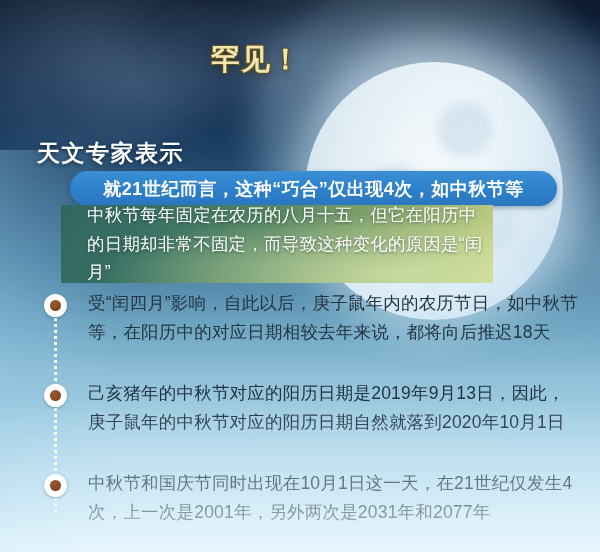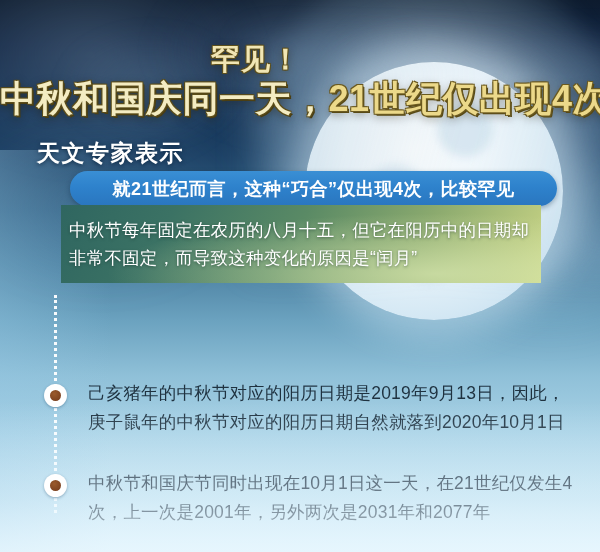--- a/index.html
+++ b/index.html
@@ -204,27 +204,27 @@
     font-weight: bold;
     color: #ffffff;
     letter-spacing: 0.5px;
     white-space: nowrap;
   }
 
   
   .green-panel {
     position: absolute;
     left: 61px; top: 205px;
-    width: 480px; height: 78px;
+    width: 432px; height: 78px;
     background:
       radial-gradient(ellipse at 78% 88%, rgba(214,230,175,0.75), rgba(214,230,175,0) 62%),
       linear-gradient(118deg, #2f6660 0%, #3b7264 22%, #5a8a65 48%, #8aa96e 72%, #b9c97f 92%, #cdd98a 100%);
     display: flex;
     align-items: center;
-    padding: 0 2px 0 8px;
+    padding: 0 2px 0 26px;
     box-sizing: border-box;
   }
   .green-panel-text {
     font-size: 17.5px;
     line-height: 1.62;
     color: #ffffff;
     text-shadow: 0 1px 3px rgba(20,45,40,0.55);
     letter-spacing: 0.2px;
   }
 
@@ -318,38 +318,39 @@
   <div class="moon-glow"></div>
   <div class="moon">
     <div class="moon-mottle"></div>
   </div>
   <div class="moon-veil"></div>
 
   <div class="left-haze"></div>
 
   <div class="title-block">
     <div class="kicker">罕见！</div>
-    <div class="headline">
-      <span class="seg-a">中秋和国庆同一天，</span><span class="seg-b">21世纪仅出现4次</span>
-    </div>
   </div>
 
   <div class="subheading">天文专家表示</div>
 
   <div class="pill">
-    <span class="pill-text">就21世纪而言，这种“巧合”仅出现4次，比较罕见</span>
+    <span class="pill-text">就21世纪而言，这种“巧合”仅出现4次，如中秋节等</span>
   </div>
 
   <div class="green-panel">
     <div class="green-panel-text">中秋节每年固定在农历的八月十五，但它在阳历中的日期却非常不固定，而导致这种变化的原因是“闰月”</div>
   </div>
 
   <div class="timeline">
     <div class="tl-line"></div>
 
+    <div class="tl-row r1">
+      <div class="tl-dot"></div>
+      <div class="tl-text">受“闰四月”影响，自此以后，庚子鼠年内的农历节日，如中秋节等，在阳历中的对应日期相较去年来说，都将向后推迟18天</div>
+    </div>
 
     <div class="tl-row r2">
       <div class="tl-dot"></div>
       <div class="tl-text">己亥猪年的中秋节对应的阳历日期是2019年9月13日，因此，庚子鼠年的中秋节对应的阳历日期自然就落到2020年10月1日</div>
     </div>
 
     <div class="tl-row r3">
       <div class="tl-dot"></div>
       <div class="tl-text">中秋节和国庆节同时出现在10月1日这一天，在21世纪仅发生4次，上一次是2001年，另外两次是2031年和2077年</div>
     </div>

